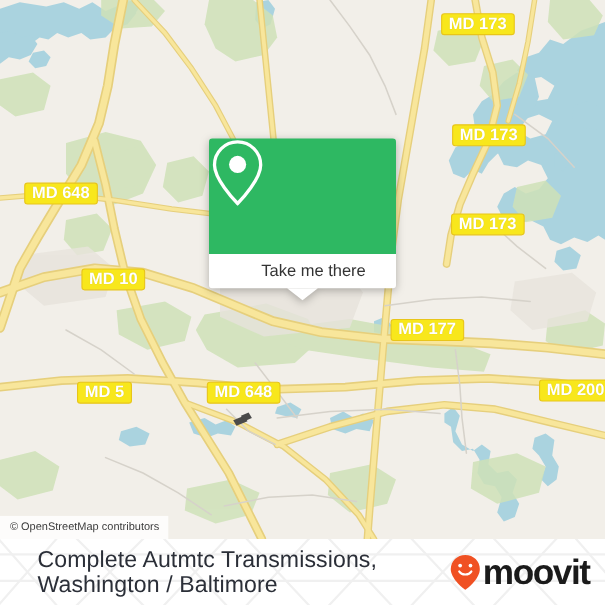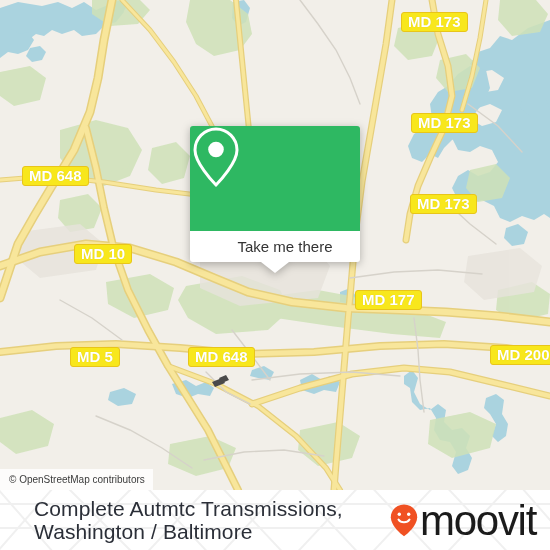--- a/index.html
+++ b/index.html
@@ -97,22 +97,22 @@
     color:#2b2f38;
     font-size:21px;line-height:23px;
     letter-spacing:.1px;
     margin-left:20px;
   }
   .brand{
     position:absolute;right:14px;top:14px;
     display:flex;align-items:center;gap:1px;height:32px;
   }
   .brand-word{
-    color:#1b1b1b;font-size:42px;line-height:31px;
-    font-weight:normal;letter-spacing:-1.3px;
+    color:#1b1b1b;font-size:32px;line-height:31px;
+    font-weight:bold;letter-spacing:-1.3px;
   }
 </style>
 </head>
 <body>
 
 <div id="root">
 
   <div class="map">
 
     <svg width="550" height="490" viewBox="0 0 550 490">

